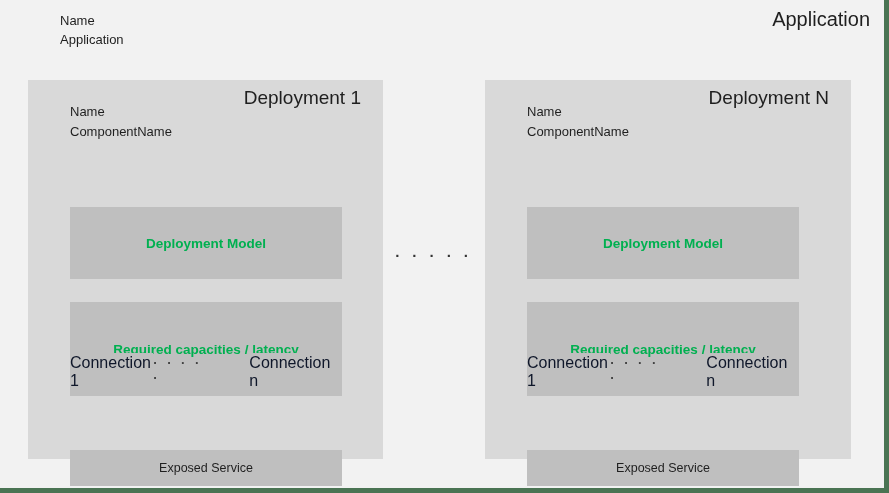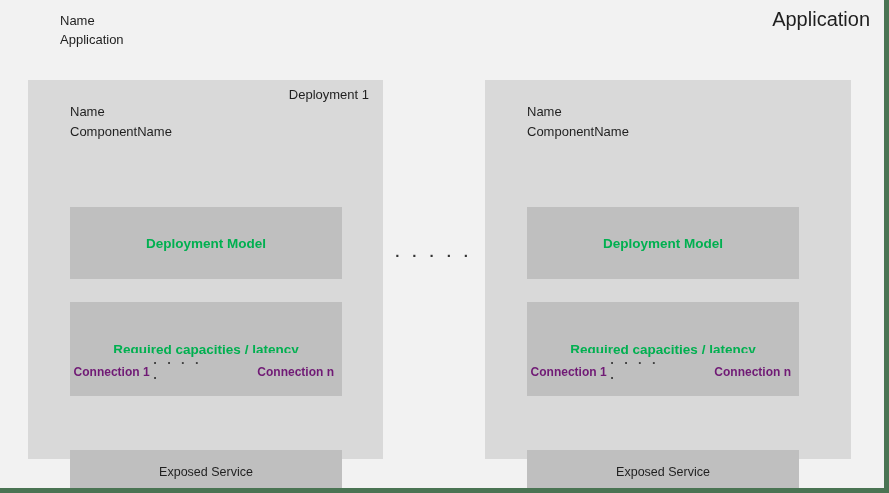--- a/index.html
+++ b/index.html
@@ -38,22 +38,22 @@
     position: absolute;
     top: 80px;
     height: 379px;
     background: #d9d9d9;
   }
   .dep-1 { left: 28px;  width: 355px; }
   .dep-n { left: 485px; width: 366px; }
   .dep-title {
     position: absolute;
     top: 7px;
-    right: 14px;
-    font-size: 13px;
+    right: 22px;
+    font-size: 19px;
     color: #1f1f1f;
   }
   .dep-meta {
     position: absolute;
     left: 42px;
     top: 22px;
     font-size: 13px;
     line-height: 20px;
     color: #1f1f1f;
   }
@@ -90,36 +90,35 @@
     display: flex;
     align-items: center;
     justify-content: space-between;
   }
   .conn-box {
     background: #bfbfbf;
     height: 37px;
     display: flex;
     align-items: center;
     justify-content: center;
-    font-size: 12px;
-    color: #701a75;
-    font-weight: bold;
+    font-size: 16px;
+    color: #0f172a;
   }
   .conn-first { width: 97px; }
   .conn-last  { width: 108px; margin-left: 42px; }
   .conn-dots {
     font-size: 13px;
     font-weight: bold;
     letter-spacing: 3px;
     color: #404040;
     padding-bottom: 4px;
   }
   .exposed-box {
     top: 326px;
-    height: 44px;
+    height: 36px;
     font-size: 12.5px;
     color: #1f1f1f;
   }
   .mid-dots {
     position: absolute;
     left: 383px;
     width: 102px;
     top: 247px;
     text-align: center;
     font-size: 15px;
@@ -156,20 +155,21 @@
       <div class="conn-box conn-first">Connection 1</div>
       <div class="conn-dots">· · · · ·</div>
       <div class="conn-box conn-last">Connection n</div>
     </div>
     <div class="inner-box exposed-box">Exposed Service</div>
   </div>
 
   <div class="mid-dots">· · · · ·</div>
 
   <div class="deployment dep-n">
+    <div class="dep-title">Deployment N</div>
     <div class="dep-meta">
       <div>Name</div>
       <div>ComponentName</div>
     </div>
     <div class="inner-box model-box">
       <span class="green-label">Deployment Model</span>
     </div>
     <div class="inner-box req-box">
       <span class="green-label">Required capacities / latency</span>
     </div>

